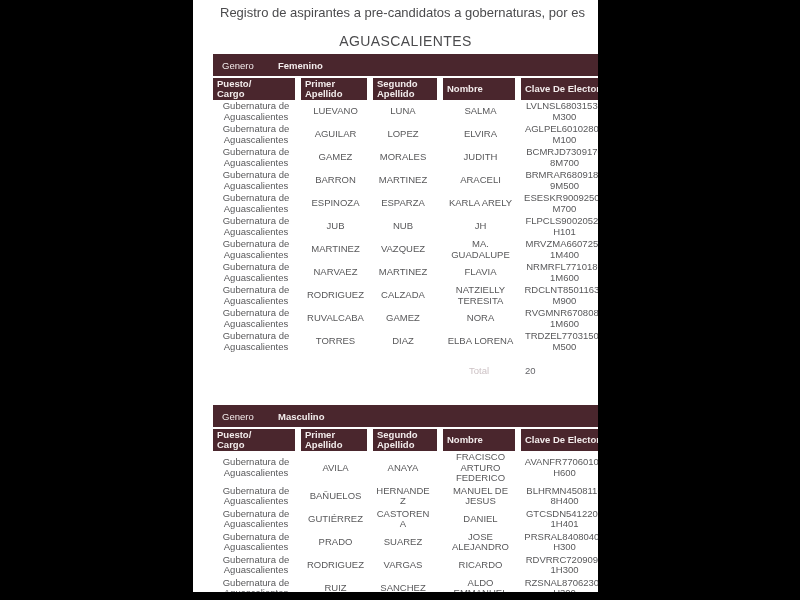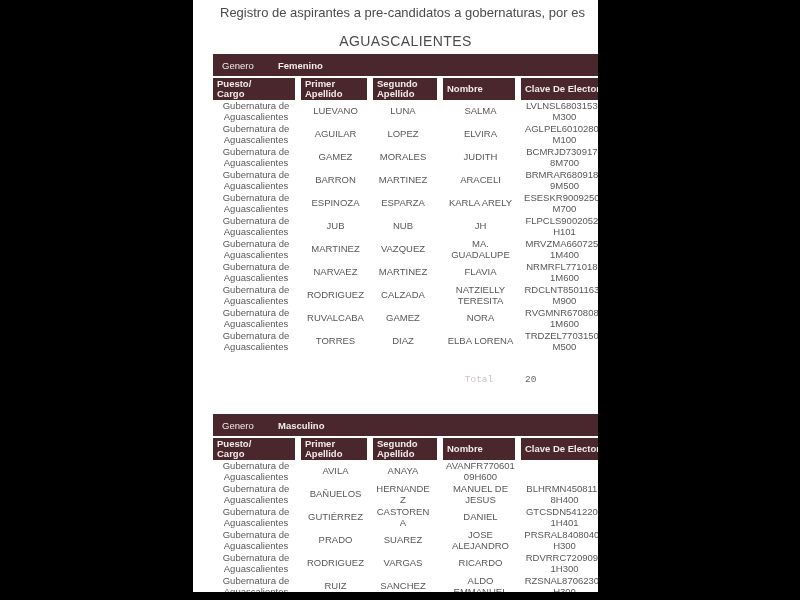--- a/index.html
+++ b/index.html
@@ -47,21 +47,21 @@
   }
   .hcell.sliver { padding:0; }
 
   .brow { align-items:center; padding:1px 0;text-align:center; }
   .bcell { font-size:9.5px; line-height:10.5px; color:#58585a; }
   .c0 { padding-left:4px; }
   .c1, .c2, .c3, .c4 { padding-left:3px; }
   .c2 { padding-right:7px; word-break:break-all; box-sizing:border-box; }
   .c4 { word-break:break-all; }
 
-  .total-row { margin-top:21px;font-family:Liberation Mono, monospace; }
+  .total-row { margin-top:12px; }
   .total-label { grid-column:4; font-size:9.5px; color:#cdc2c5; text-align:center; }
   .total-value { grid-column:5; font-size:9.5px; color:#66666a; padding-left:4px; }
 </style>
 </head>
 <body>
 
 <div class="canvas">
   <div class="page">
     <div class="doc-title">Registro de aspirantes a pre-candidatos a gobernaturas, por es</div>
     <div class="section-title">AGUASCALIENTES</div>
@@ -176,20 +176,21 @@
           <div class="hcell">Segundo
 Apellido</div>
           <div class="hcell">Nombre</div>
           <div class="hcell">Clave De Elector</div>
           <div class="hcell sliver"></div>
         </div>
         <div class="grid-row brow">
           <div class="bcell c0">Gubernatura de Aguascalientes</div>
           <div class="bcell c1">AVILA</div>
           <div class="bcell c2">ANAYA</div>
+          <div class="bcell c3">FRACISCO ARTURO FEDERICO</div>
           <div class="bcell c4">AVANFR77060109H600</div>
         </div>
         <div class="grid-row brow">
           <div class="bcell c0">Gubernatura de Aguascalientes</div>
           <div class="bcell c1">BAÑUELOS</div>
           <div class="bcell c2">HERNANDEZ</div>
           <div class="bcell c3">MANUEL DE JESUS</div>
           <div class="bcell c4">BLHRMN45081108H400</div>
         </div>
         <div class="grid-row brow">

